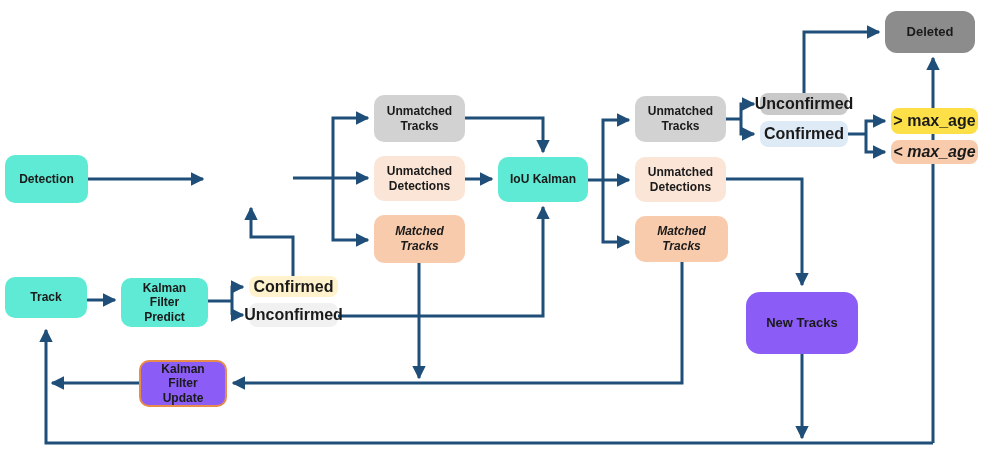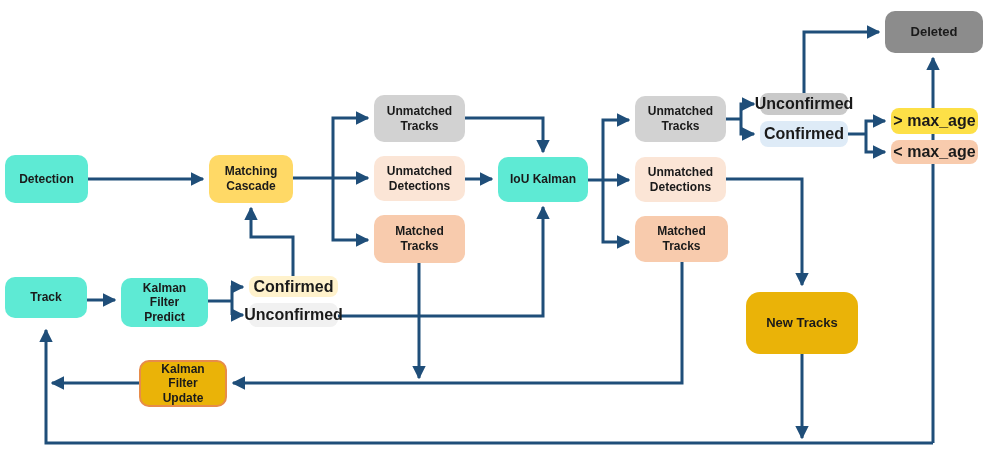--- a/index.html
+++ b/index.html
@@ -11,22 +11,22 @@
   .node{
     position:absolute;z-index:1;display:flex;align-items:center;justify-content:center;
     text-align:center;font-weight:bold;color:#1a1a1a;font-size:12px;line-height:1.22;
     border-radius:10px;white-space:pre-line;box-sizing:border-box;
   }
   .tag{border-radius:8px;font-size:16px;}
   .c-blue{background:#5eead4;}
   .c-gold{background:#ffd966;}
   .c-gray{background:#d2d2d2;}
   .c-peachlight{background:#fbe5d6;}
-  .c-peach{background:#f8cbad;}
-  .c-orange{background:#eab308;}
+  .c-peach{background:#f8cbad;font-style:italic;}
+  .c-orange{background:#8b5cf6;}
   .c-darkgray{background:#8c8c8c;}
   .c-creme{background:#fff2cc;}
   .c-lightgray{background:#f1f1f1;}
   .c-midgray{background:#c9c9c9;}
   .c-steelgray{background:#fde047;}
   .c-paleblue{background:#deebf7;}
   .kfu-border{border:2px solid #e78c4a;}
   .big{font-size:13px;}
   .footer-url{
     position:absolute;z-index:1;left:36px;top:446px;font-style:italic;font-weight:600;
@@ -93,22 +93,20 @@
       <path d="M802,354 V438" marker-end="url(#ah)"></path>
 
       <path d="M682,262 V383 H233" marker-end="url(#ah)"></path>
 
       <path d="M139,383 H52" marker-end="url(#ah)"></path>
     </g>
   </svg>
 
   <div class="node c-blue" style="left:5px;top:155px;width:83px;height:48px;">Detection</div>
 
-  <div class="node c-gold" style="left:209px;top:155px;width:84px;height:48px;">Matching
-Cascade</div>
 
   <div class="node c-blue" style="left:5px;top:277px;width:82px;height:41px;">Track</div>
 
   <div class="node c-blue" style="left:121px;top:278px;width:87px;height:49px;">Kalman
 Filter
 Predict</div>
 
   <div class="node tag c-creme" style="left:249px;top:276px;width:89px;height:21px;">Confirmed</div>
 
   <div class="node tag c-lightgray" style="left:249px;top:303px;width:89px;height:24px;">Unconfirmed</div>
@@ -134,21 +132,21 @@
 Tracks</div>
 
   <div class="node tag c-midgray" style="left:760px;top:93px;width:88px;height:22px;">Unconfirmed</div>
 
   <div class="node tag c-paleblue" style="left:760px;top:121px;width:88px;height:26px;">Confirmed</div>
 
   <div class="node tag c-steelgray" style="left:891px;top:108px;width:87px;height:26px;">&gt; max_age</div>
 
   <div class="node tag c-peach" style="left:891px;top:140px;width:87px;height:24px;">&lt; max_age</div>
 
-  <div class="node c-darkgray big" style="left:885px;top:11px;width:98px;height:42px;">Deleted</div>
+  <div class="node c-darkgray big" style="left:885px;top:11px;width:90px;height:42px;border-radius:12px;">Deleted</div>
 
   <div class="node c-orange big" style="left:746px;top:292px;width:112px;height:62px;border-radius:14px;">New Tracks</div>
 
   <div class="node c-orange kfu-border" style="left:139px;top:360px;width:88px;height:47px;">Kalman
 Filter
 Update</div>
 
 
 </div>
 

